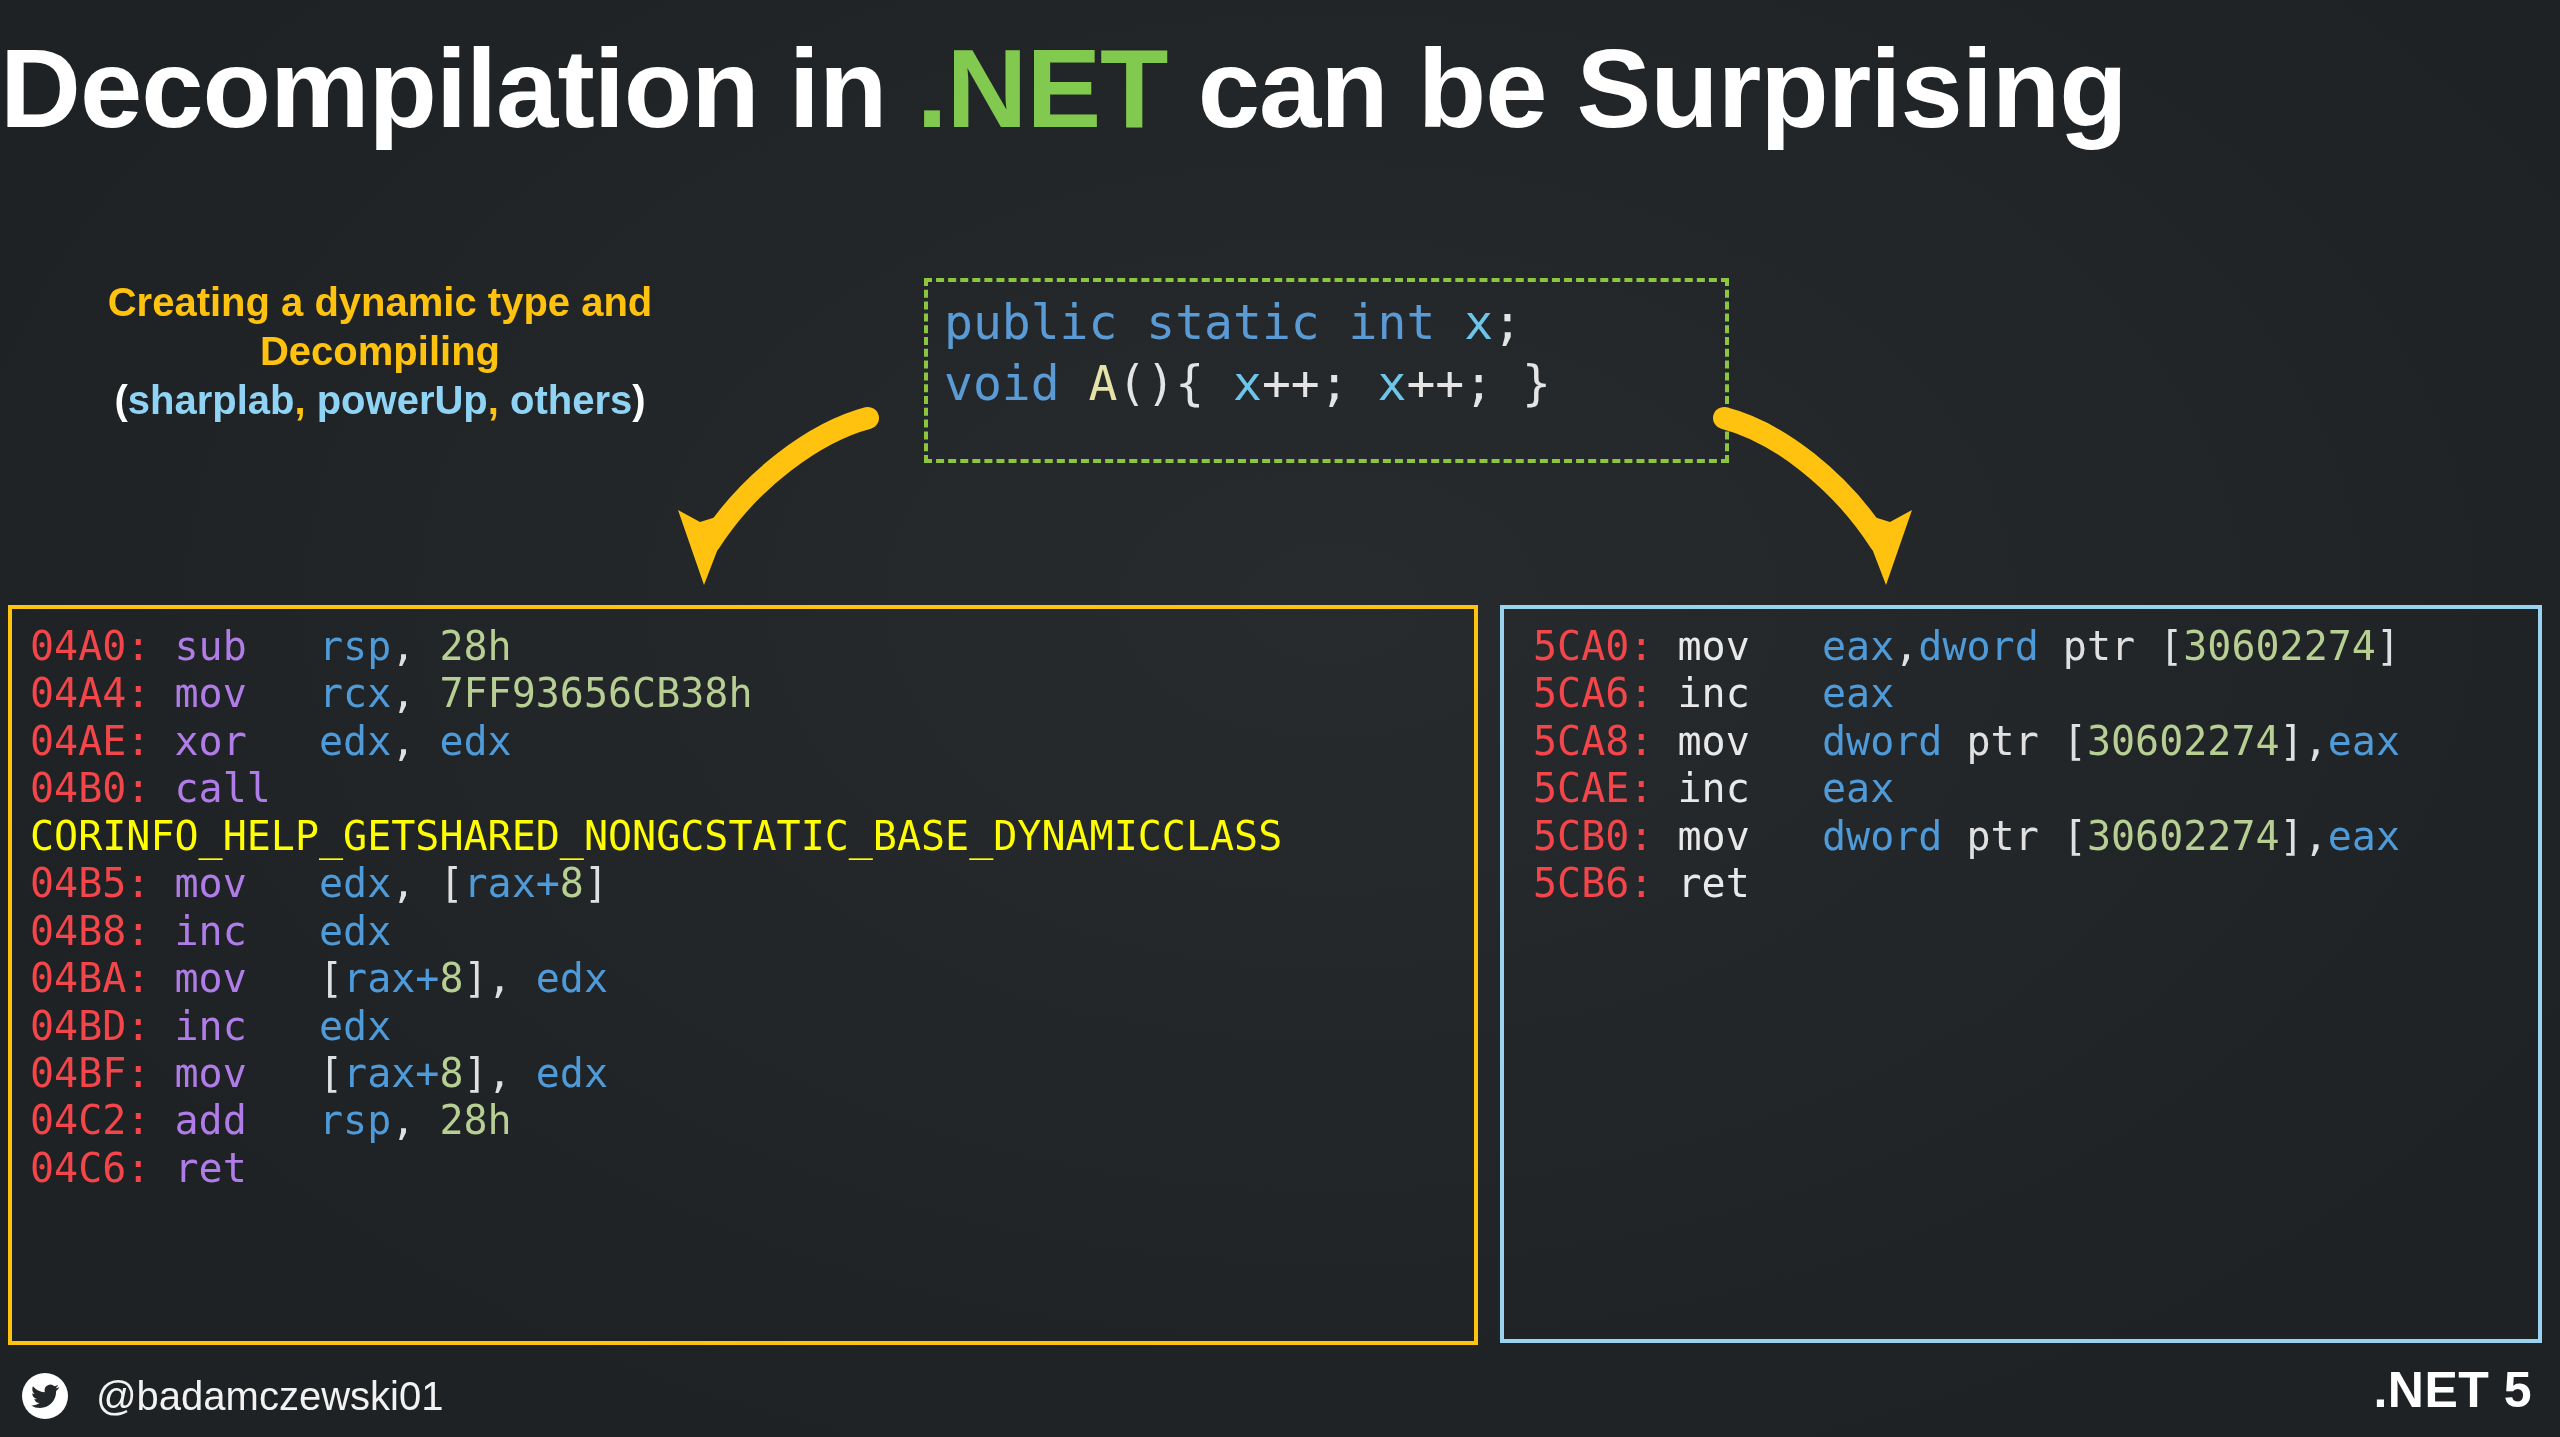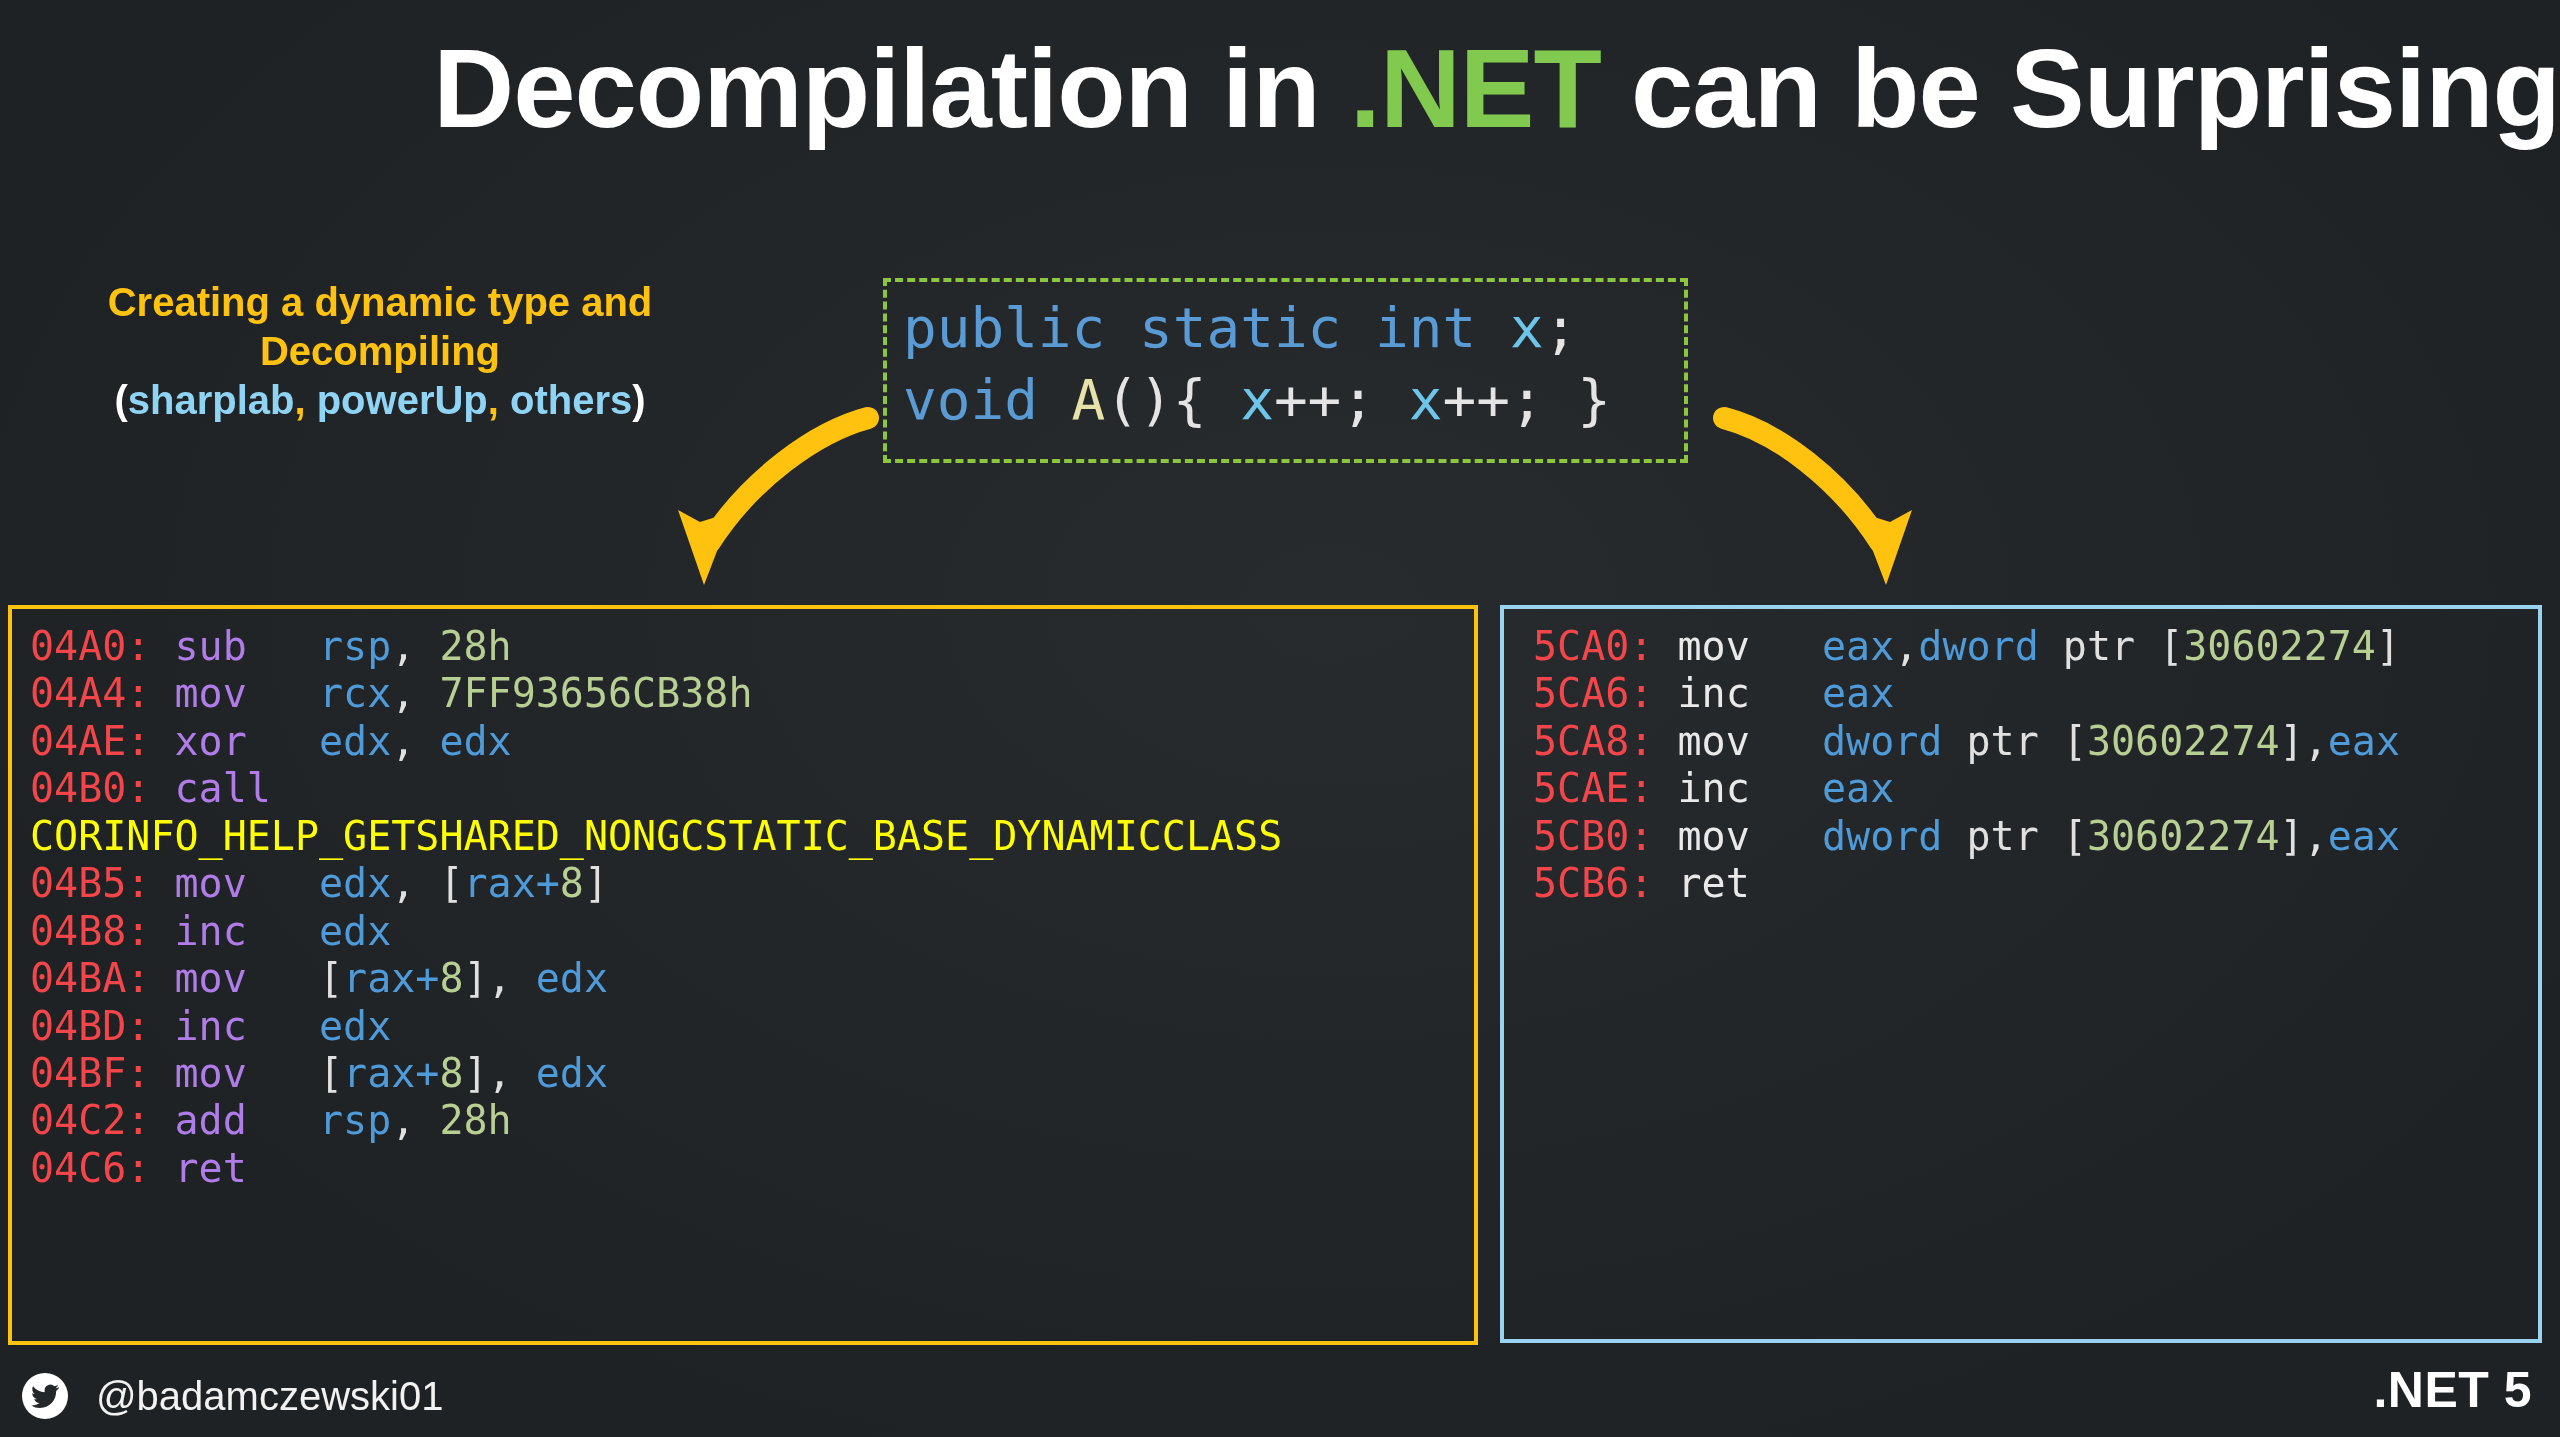--- a/index.html
+++ b/index.html
@@ -17,21 +17,21 @@
     width:2560px;
     height:1437px;
     background:
       radial-gradient(ellipse 1400px 900px at 52% 42%, #272b2d 0%, #232729 45%, #1e2224 100%);
   }
 
   
   #title {
     position:absolute;
     left:0; right:0; top:30px;
-    text-align:right;
+    text-align:left;
     font-size:112px;
     font-weight:bold;
     letter-spacing:-1px;
     color:#ffffff;
     white-space:nowrap;
     line-height:1.05;
   }
   #title .net { color:#82c94f; }
 
   
@@ -44,27 +44,27 @@
   }
   #sub-left  { left:10px;  top:278px; width:740px; color:#ffc20e; }
   #sub-right { left:1740px; top:278px; width:790px; color:#90d4f5; }
   .tool { color:#90d4f5; }
   .paren { color:#ffffff; }
   .white { color:#ffffff; }
 
   
   #codebox {
     position:absolute;
-    left:883px; top:278px;
+    left:924px; top:278px;
     width:805px; height:185px;
     border:4px dashed #8cc63f;
     background:#22262800;
     padding:10px 16px 0 16px;
     font-family:"DejaVu Sans Mono","Liberation Mono",monospace;
-    font-size:56px;
+    font-size:48px;
     line-height:1.28;
     white-space:nowrap;
   }
   .kw    { color:#5b9bd5; }
   .mname { color:#e6e2a8; }
   .ident { color:#6dc5ea; }
   .punc  { color:#e4e4e4; }
 
   
   .arrow { position:absolute; pointer-events:none; }

